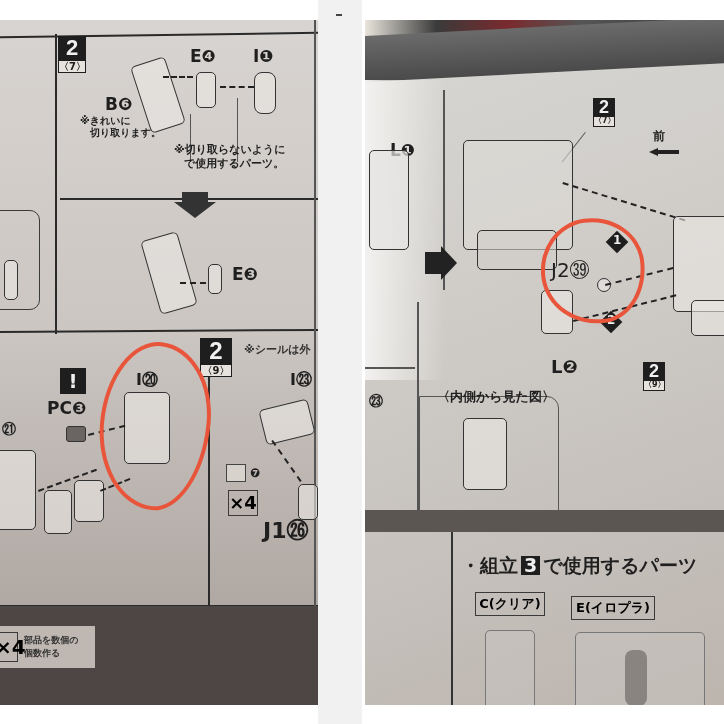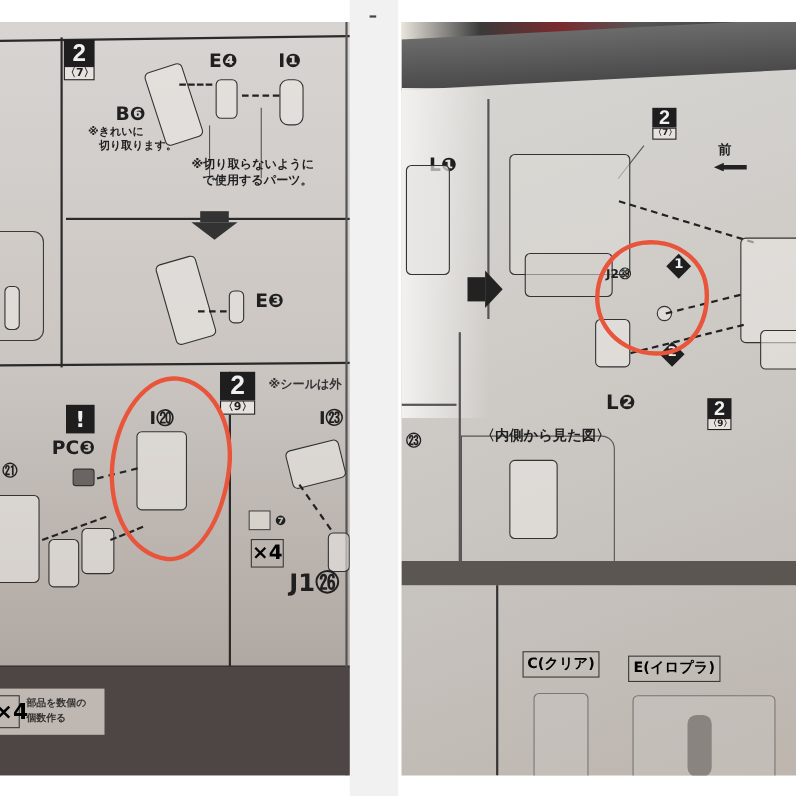--- a/index.html
+++ b/index.html
@@ -153,21 +153,21 @@
   <div class="dash" style="left:198px;top:162px;width:128px;transform:rotate(17deg);"></div>
 
   <div class="part" style="left:308px;top:196px;width:60px;height:96px;"></div>
   <div class="part" style="left:326px;top:280px;width:40px;height:36px;"></div>
 
   <div style="position:absolute;left:244px;top:214px;width:16px;height:16px;background:#1e1e1e;transform:rotate(45deg);"></div>
   <div class="txt" style="left:248px;top:214px;font-size:12px;font-weight:bold;color:#eee;">1</div>
   <div style="position:absolute;left:238px;top:294px;width:16px;height:16px;background:#1e1e1e;transform:rotate(45deg);"></div>
   <div class="txt" style="left:242px;top:294px;font-size:12px;font-weight:bold;color:#eee;">2</div>
 
-  <div class="txt" style="left:186px;top:224px;font-size:11px;font-weight:bold;">J2㊴</div>
+  <div class="txt" style="left:186px;top:240px;font-size:20px;font-weight:normal;">J2㊴</div>
   <div class="part" style="left:232px;top:258px;width:14px;height:14px;border-radius:50%;"></div>
   <div class="part" style="left:176px;top:270px;width:32px;height:44px;"></div>
   <div class="dash" style="left:240px;top:264px;width:70px;transform:rotate(-14deg);"></div>
   <div class="dash" style="left:208px;top:300px;width:106px;transform:rotate(-14deg);"></div>
   <div class="txt" style="left:186px;top:318px;font-size:18px;font-weight:bold;margin-top:20px;">L❷</div>
 
   <div class="redring" style="left:176px;top:198px;width:104px;height:106px;transform:rotate(-8deg);"></div>
 
   <div class="step-badge" style="left:278px;top:342px;">
     <div class="step-num" style="width:22px;font-size:18px;">2</div>
@@ -176,20 +176,23 @@
 
   <div class="txt" style="left:4px;top:374px;font-size:14px;font-weight:bold;">㉓</div>
 
   <div class="box" style="left:54px;top:376px;width:140px;height:120px;border-radius:0 12px 0 0;border-color:#555;"></div>
   <div class="txt jp" style="left:72px;top:370px;font-size:13px;">〈内側から見た図〉</div>
   <div class="part" style="left:98px;top:398px;width:44px;height:72px;"></div>
 
   <div class="band-dark" style="left:0;top:490px;width:359px;height:22px;background:#5c5653;"></div>
   <div class="line" style="left:86px;top:512px;width:1.5px;height:173px;background:#333;"></div>
 
+  <div class="txt jp" style="left:96px;top:536px;font-size:19px;">
+    <span>・組立</span><span style="display:inline-block;background:#1e1e1e;color:#eee;padding:0 3px;margin:0 3px;">3</span><span>で使用するパーツ</span>
+  </div>
 
   <div class="box" style="left:110px;top:572px;width:70px;height:24px;font-size:13px;font-weight:bold;text-align:center;line-height:22px;">C(クリア)</div>
   <div class="box" style="left:206px;top:576px;width:84px;height:24px;font-size:13px;font-weight:bold;text-align:center;line-height:22px;">E(イロプラ)</div>
 
   <div class="part" style="left:120px;top:610px;width:50px;height:80px;background:rgba(200,196,192,0.5);border-color:#777;"></div>
   <div class="part" style="left:210px;top:612px;width:130px;height:80px;background:rgba(200,196,192,0.5);border-color:#777;"></div>
   <div style="position:absolute;left:260px;top:630px;width:22px;height:56px;background:#8a8480;border-radius:8px;"></div>
 </div>
 
 </body></html>

